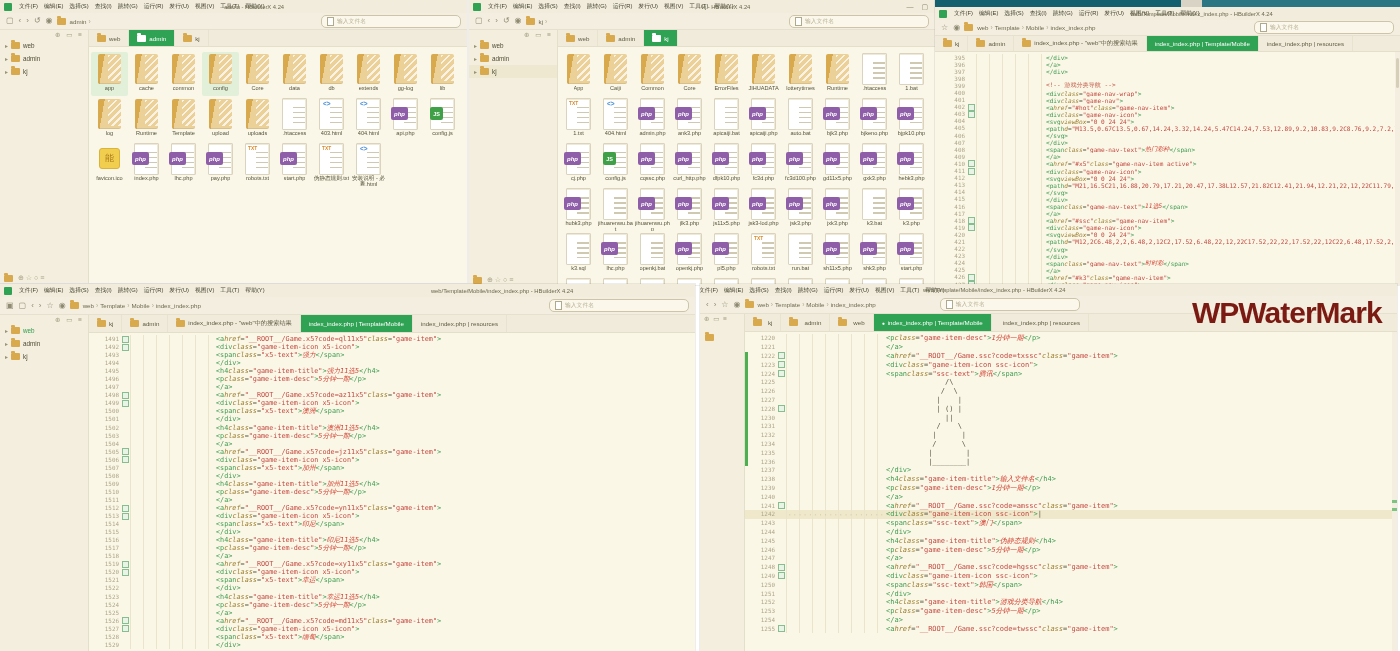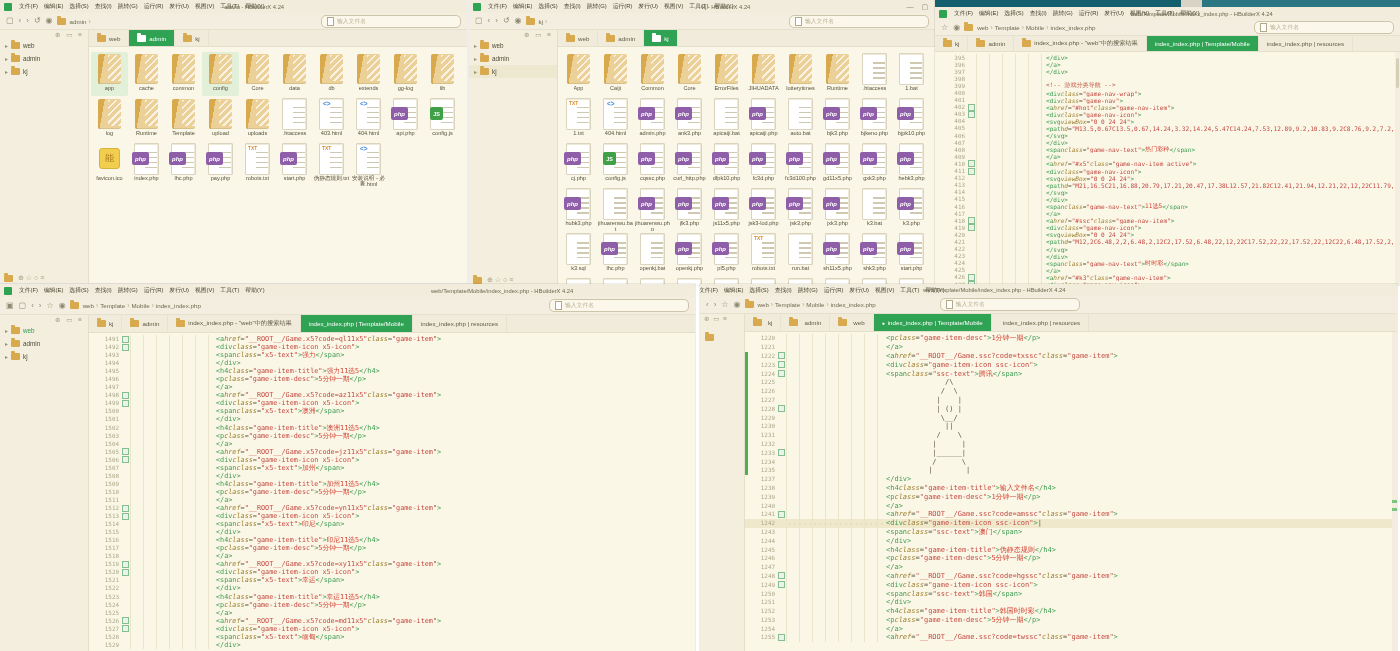--- a/index.html
+++ b/index.html
@@ -69,21 +69,21 @@
   .fm{width:9px;flex:none;display:flex;align-items:center;justify-content:center;}
   .fm.on::before{content:"";width:5px;height:5px;border:1px solid #86BE92;background:#EAF4E6;}
   .ct{flex:1;min-width:0;height:100%;display:flex;align-items:center;white-space:pre;overflow:hidden;padding-left:var(--pad);position:relative;color:#5A5743;
       background:repeating-linear-gradient(to right,#EAE4CA 0 1px,transparent 1px 13px);background-size:var(--pad) 100%;background-repeat:no-repeat;}
   .line.chg::after{content:"";position:absolute;left:0;top:0;bottom:0;width:2.5px;background:#4CAF50;}
   .line.cur{background:#EFE8CA;}
   .line.cur .ct::before{content:"·········································";position:absolute;left:2px;top:50%;transform:translateY(-50%);color:#BFB795;letter-spacing:1.5px;font-size:6px;width:calc(var(--pad) - 4px);overflow:hidden;white-space:nowrap;}
   .c-tag{color:#3E9C52;}
   .c-attr{color:#9A7D2E;font-style:italic;}
   .c-str{color:#C34A43;}
-  .c-cn{color:#D23F31;}
+  .c-cn{color:#D23F31;font-style:italic;}
   .c-com{color:#C25C4A;}
   .vscroll{position:absolute;right:0;top:0;bottom:0;width:5px;background:#F3EEDF;}
   .vscroll .thumb{position:absolute;top:6px;right:1px;width:3px;height:30px;background:#D5CFB8;border-radius:2px;}
   .vscroll .tick{position:absolute;right:0;width:5px;height:3px;background:#7CC47F;}
   .strip{height:7px;background:linear-gradient(to right,#15606E 0 53%,#D8D3C4 53% 57.5%,#2A7683 57.5% 100%);}
   .watermark{position:absolute;left:1192px;top:296px;z-index:20;font-weight:bold;font-size:30px;letter-spacing:-1px;color:#7B1A12;font-family:"Liberation Sans",sans-serif;}
 </style>
 </head>
 <body>
 
@@ -1348,54 +1348,49 @@
               <span class="ln">1227</span>
               <span class="fm"></span>
               <span class="ct">            |    |</span>
             </div>
             <div class="line chg">
               <span class="ln">1228</span>
               <span class="fm on"></span>
               <span class="ct">            | () |</span>
             </div>
             <div class="line chg">
-              <span class="ln">1229</span>
-              <span class="fm"></span>
-              <span class="ct">             \__/</span>
-            </div>
-            <div class="line chg">
               <span class="ln">1230</span>
               <span class="fm"></span>
               <span class="ct">              ||</span>
             </div>
             <div class="line chg">
               <span class="ln">1231</span>
               <span class="fm"></span>
               <span class="ct">            /    \</span>
             </div>
             <div class="line chg">
               <span class="ln">1232</span>
               <span class="fm"></span>
               <span class="ct">           |      |</span>
             </div>
             <div class="line chg">
-              <span class="ln">1233</span>
-              <span class="fm on"></span>
-              <span class="ct">           |______|</span>
-            </div>
-            <div class="line chg">
               <span class="ln">1234</span>
               <span class="fm"></span>
               <span class="ct">           /      \</span>
             </div>
             <div class="line chg">
               <span class="ln">1235</span>
               <span class="fm"></span>
               <span class="ct">          |        |</span>
             </div>
+            <div class="line chg">
+              <span class="ln">1236</span>
+              <span class="fm"></span>
+              <span class="ct">          |________|</span>
+            </div>
             <div class="line">
               <span class="ln">1237</span>
               <span class="fm"></span>
               <span class="ct">    <span class="c-tag">&lt;/div</span><span class="c-tag">&gt;</span></span>
             </div>
             <div class="line">
               <span class="ln">1238</span>
               <span class="fm"></span>
               <span class="ct">    <span class="c-tag">&lt;h4</span> <span class="c-attr">class</span>=<span class="c-str">"game-item-title"</span><span class="c-tag">&gt;</span><span class="c-cn">输入文件名</span><span class="c-tag">&lt;/h4</span><span class="c-tag">&gt;</span></span>
             </div>
@@ -1460,21 +1455,21 @@
               <span class="ct">        <span class="c-tag">&lt;span</span> <span class="c-attr">class</span>=<span class="c-str">"ssc-text"</span><span class="c-tag">&gt;</span><span class="c-cn">韩国</span><span class="c-tag">&lt;/span</span><span class="c-tag">&gt;</span></span>
             </div>
             <div class="line">
               <span class="ln">1251</span>
               <span class="fm"></span>
               <span class="ct">    <span class="c-tag">&lt;/div</span><span class="c-tag">&gt;</span></span>
             </div>
             <div class="line">
               <span class="ln">1252</span>
               <span class="fm"></span>
-              <span class="ct">    <span class="c-tag">&lt;h4</span> <span class="c-attr">class</span>=<span class="c-str">"game-item-title"</span><span class="c-tag">&gt;</span><span class="c-cn">韩国时时彩</span><span class="c-tag">&lt;/h4</span><span class="c-tag">&gt;</span></span>
+              <span class="ct">    <span class="c-tag">&lt;h4</span> <span class="c-attr">class</span>=<span class="c-str">"game-item-title"</span><span class="c-tag">&gt;</span><span class="c-cn">游戏分类导航</span><span class="c-tag">&lt;/h4</span><span class="c-tag">&gt;</span></span>
             </div>
             <div class="line">
               <span class="ln">1253</span>
               <span class="fm"></span>
               <span class="ct">    <span class="c-tag">&lt;p</span> <span class="c-attr">class</span>=<span class="c-str">"game-item-desc"</span><span class="c-tag">&gt;</span><span class="c-cn">5分钟一期</span><span class="c-tag">&lt;/p</span><span class="c-tag">&gt;</span></span>
             </div>
             <div class="line">
               <span class="ln">1254</span>
               <span class="fm"></span>
               <span class="ct"><span class="c-tag">&lt;/a</span><span class="c-tag">&gt;</span></span>
@@ -1486,13 +1481,14 @@
             </div>
           <div class="vscroll">
               <span class="tick" style="top:168px"></span>
               <span class="tick" style="top:176px"></span>
             </div>
         </div>
       </main>
     </div>
   </section>
 
+  <div class="watermark">WPWaterMark</div>
 </div>
 
 </body></html>

